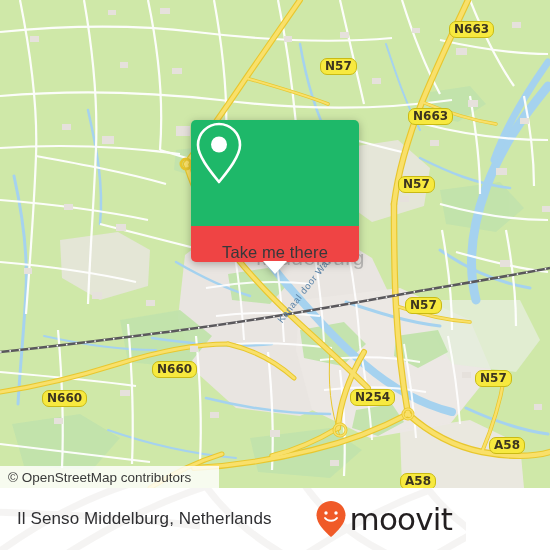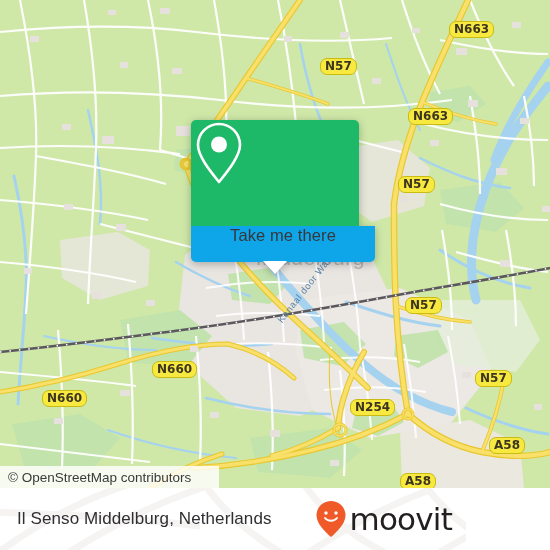--- a/index.html
+++ b/index.html
@@ -14,23 +14,23 @@
        background:#cfe8a8;}
   #map svg{position:absolute;left:0;top:0;display:block;}
 
   
   #popup{position:absolute;left:191px;top:120px;width:168px;height:142px;
          filter:drop-shadow(0 2px 4px rgba(0,0,0,.28));}
   #popup-green{position:absolute;left:0;top:0;width:168px;height:106px;
                background:#1eb869;border-radius:5px 5px 0 0;}
   #popup-pin{position:absolute;left:0;top:0;width:168px;height:106px;
              display:flex;align-items:center;justify-content:center;}
-  #popup-bar{position:absolute;left:0;top:106px;width:184px;height:36px;
-             background:#0ea5e9;border-radius:0 0 5px 5px;
-             display:flex;align-items:flex-start;justify-content:center;}
+  #popup-bar{position:absolute;left:0;top:106px;width:168px;height:36px;
+             background:#ef4444;border-radius:0 0 5px 5px;
+             display:flex;align-items:flex-end;justify-content:center;}
   #popup-label{font-size:16.5px;color:#38383a;letter-spacing:.1px;}
   #popup-tail{position:absolute;left:72px;top:141px;width:0;height:0;
               border-left:12px solid transparent;border-right:12px solid transparent;
               border-top:13px solid #fff;}
 
   
   #attrib{position:absolute;left:0;top:466px;height:22px;
           background:rgba(255,255,255,.82);
           display:flex;align-items:center;padding:0 10px 12px 8px;}
   #attrib span{font-size:13.5px;color:#3a3a3a;white-space:nowrap;}
@@ -277,21 +277,21 @@
     <div id="canal-label" class="maplabel" style="left:275px;top:318px;transform:rotate(-52deg);">Kanaal door Walcheren</div>
 
     <div class="shield s12" style="left:449px;top:21px;">N663</div>
     <div class="shield s12" style="left:320px;top:58px;">N57</div>
     <div class="shield s12" style="left:408px;top:108px;">N663</div>
     <div class="shield s12" style="left:398px;top:176px;">N57</div>
     <div class="shield s12" style="left:405px;top:297px;">N57</div>
     <div class="shield s12" style="left:152px;top:361px;">N660</div>
     <div class="shield s12" style="left:42px;top:390px;">N660</div>
     <div class="shield s12" style="left:475px;top:370px;">N57</div>
-    <div class="shield s12" style="left:350px;top:399px;">N254</div>
+    <div class="shield s12" style="left:350px;top:389px;">N254</div>
     <div class="shield s12" style="left:489px;top:437px;">A58</div>
     <div class="shield s12" style="left:201px;top:458px;margin-top:39px;">N661</div>
     <div class="shield s12" style="left:400px;top:473px;">A58</div>
 
     <div id="popup">
       <div id="popup-green"></div>
       <div id="popup-pin">
         <svg width="56" height="66" viewBox="0 0 56 66" aria-hidden="true">
           <path d="M28 4 C16.4 4 7 13.4 7 25 C7 36.5 20 52 28 62
                    C36 52 49 36.5 49 25 C49 13.4 39.6 4 28 4 Z" fill="none" stroke="#ffffff" stroke-width="2.6" stroke-linejoin="round"></path>

